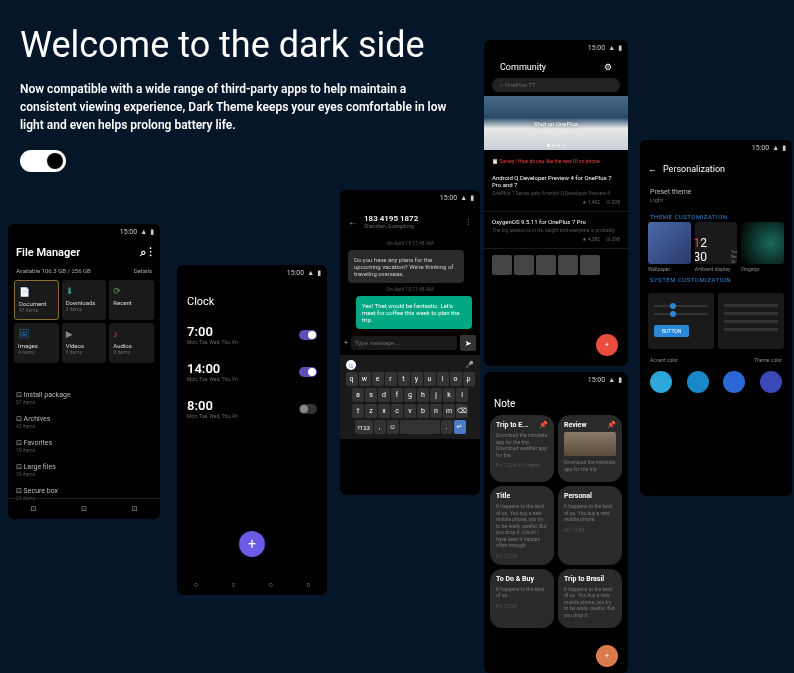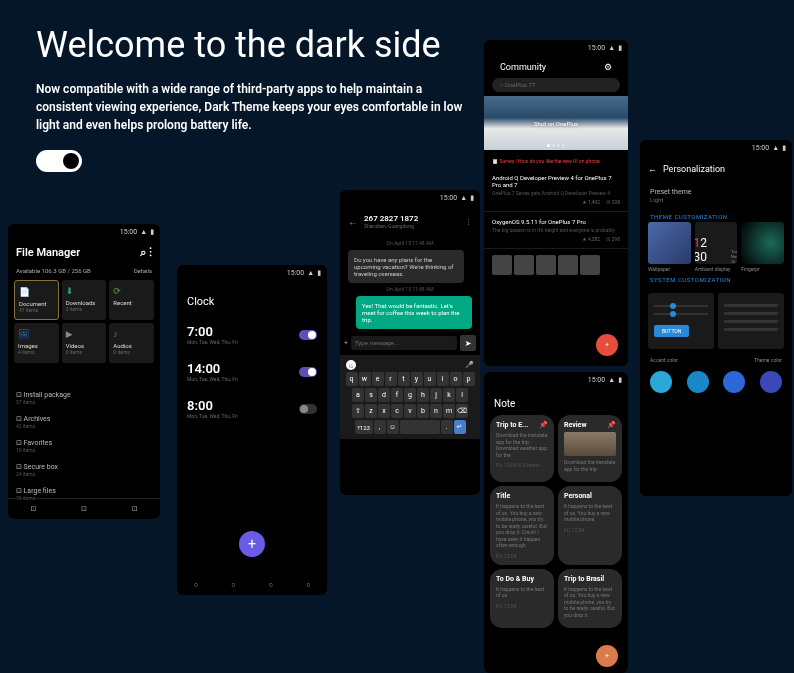--- a/index.html
+++ b/index.html
@@ -5,21 +5,21 @@
 * { margin: 0; padding: 0; box-sizing: border-box; }
 body {
   width: 794px;
   height: 673px;
   background: #051628;
   font-family: -apple-system, BlinkMacSystemFont, "Segoe UI", Roboto, sans-serif;
   color: #fff;
   overflow: hidden;
   position: relative;
 }
-.hero { padding: 24px 36px 10px; }
+.hero { padding: 24px 20px 10px; }
 .hero h1 { font-size: 36px; font-weight: 400; margin-bottom: 14px; }
 .hero p { font-size: 12px; line-height: 1.5; max-width: 440px; font-weight: 600; }
 .toggle {
   margin-top: 16px;
   width: 46px; height: 22px;
   background: #fff;
   border-radius: 11px;
   position: relative;
   cursor: pointer;
 }
@@ -195,22 +195,22 @@
         <div class="fm-tile">
           <div class="ico" style="color:#d44a6a">♪</div>
           <div class="lbl">Audios</div>
           <div class="sub">0 items</div>
         </div>
       </div>
     <div class="fm-list" id="fm-list">
         <div class="fm-row">⊡ Install package<div class="sub">57 items</div></div>
         <div class="fm-row">⊡ Archives<div class="sub">42 items</div></div>
         <div class="fm-row">⊡ Favorites<div class="sub">10 items</div></div>
+        <div class="fm-row">⊡ Large files<div class="sub">76 items</div></div>
         <div class="fm-row">⊡ Secure box<div class="sub">24 items</div></div>
-        <div class="fm-row">⊡ Large files<div class="sub">76 items</div></div>
       </div>
     <div class="fm-tabs" id="fm-tabs">
         <span title="Categories">⊡</span>
         <span title="Storage">⊡</span>
         <span title="Remote">⊡</span>
       </div>
   </div>
 
   <div class="phone clock">
     <div class="statusbar">
@@ -251,21 +251,21 @@
   </div>
 
   <div class="phone msg">
     <div class="statusbar">
         <span>15:00</span>
         <span class="icons"><span>▲</span><span>▮</span></span>
       </div>
     <div class="msg-head">
       <span class="back">←</span>
       <div>
-        <div class="num">267 2827 1872</div>
+        <div class="num">183 4195 1872</div>
         <div class="loc">Shenzhen, Guangdong</div>
       </div>
       <span style="margin-left:auto">⋮</span>
     </div>
     <div id="thread">
         <div class="timestamp">On April 15 11:48 AM</div>
         <div class="bubble-in">Do you have any plans for the upcoming vacation? We're thinking of traveling overseas.</div>
         <div class="timestamp">On April 15 11:48 AM</div>
         <div class="bubble-out">Yes! That would be fantastic. Let's meet for coffee this week to plan the trip.</div>
       </div>

